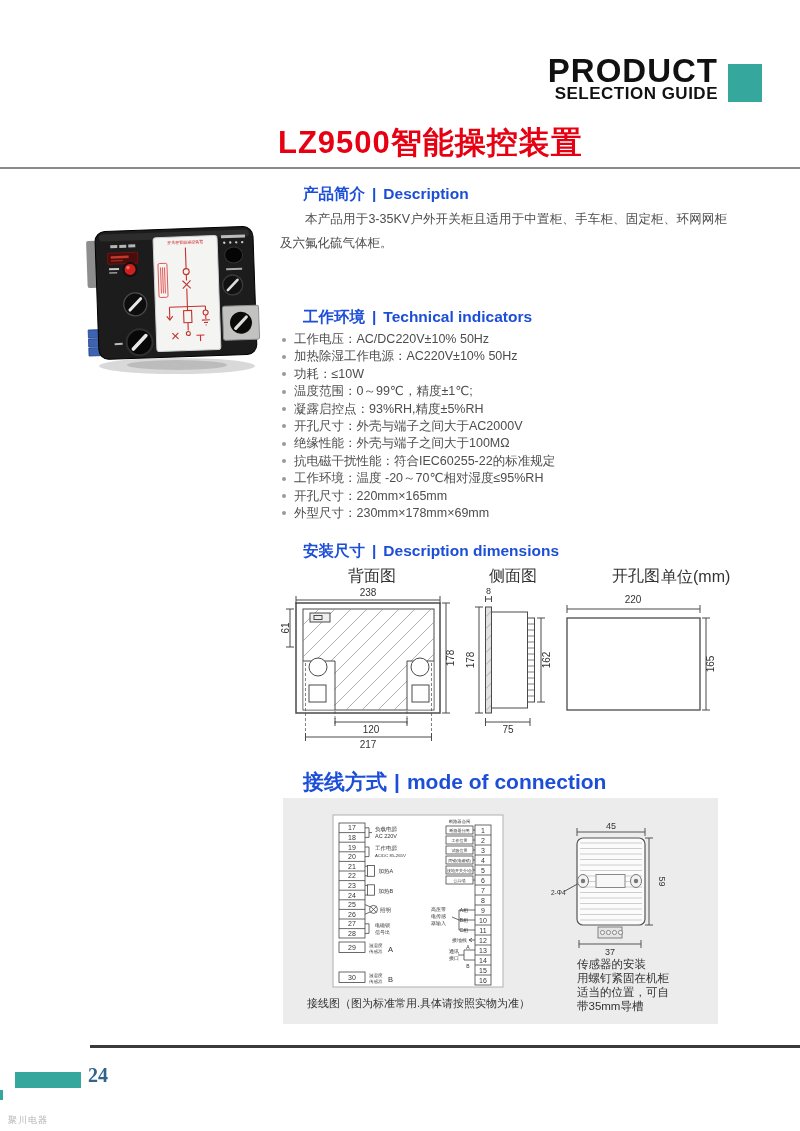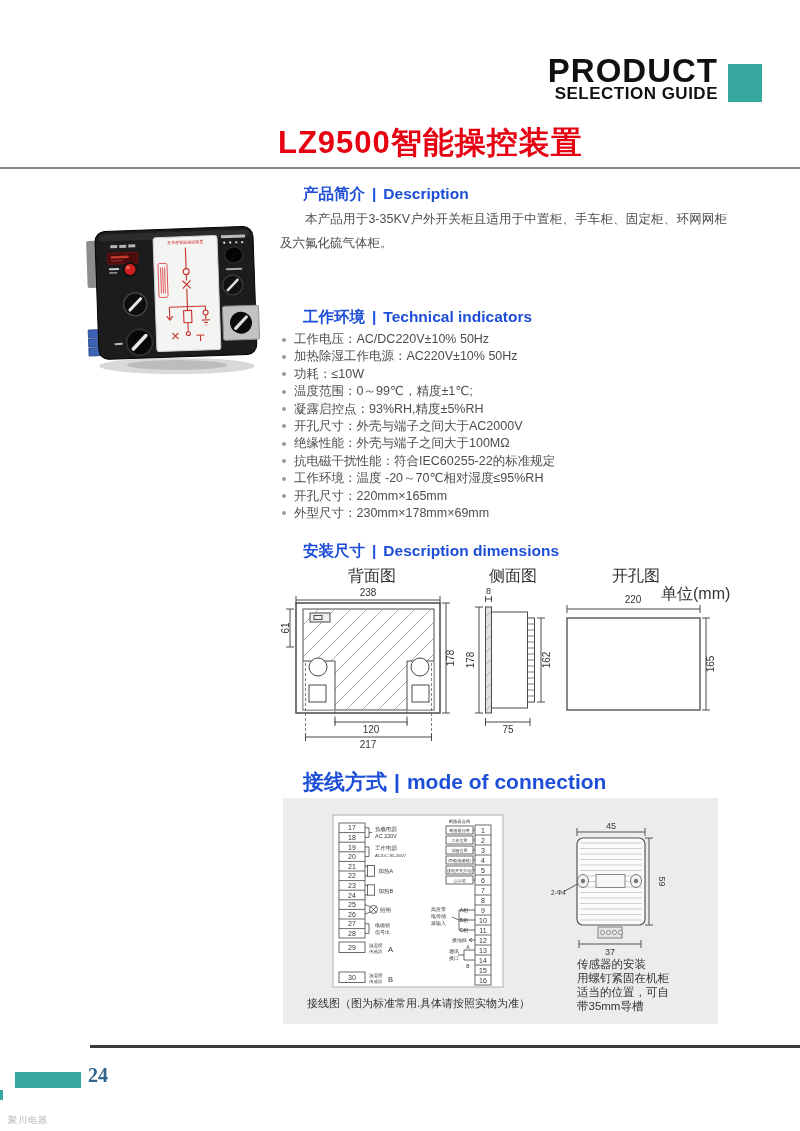--- a/index.html
+++ b/index.html
@@ -168,21 +168,21 @@
     <li>开孔尺寸：220mm×165mm</li>
     <li>外型尺寸：230mm×178mm×69mm</li>
   </ul>
 
   <div class="sec-h" style="top:541px">
     <span>安装尺寸</span><span class="pipe">|</span><span>Description dimensions</span>
   </div>
   <span class="view-label" style="left:348px;top:566px">背面图</span>
   <span class="view-label" style="left:489px;top:566px">侧面图</span>
   <span class="view-label" style="left:612px;top:566px">开孔图</span>
-  <span class="view-label" style="left:661px;top:584px">单位(mm)</span>
+  <span class="view-label" style="left:661px;top:567px">单位(mm)</span>
 
   <svg class="dwg" style="left:280px;top:585px" width="440" height="170" viewBox="0 0 440 170">
 
     <g stroke="#4a4a4a" fill="none" stroke-width="1">
       <line x1="16" y1="15" x2="160" y2="15"></line>
         <line x1="16" y1="11" x2="16" y2="19"></line>
         <line x1="160" y1="11" x2="160" y2="19"></line>
       <rect x="16" y="18" width="144" height="110" stroke-width="1.5"></rect>
       <rect x="23" y="24" width="131" height="101"></rect>
       <g stroke="#8f8f8f" stroke-width="0.7">

